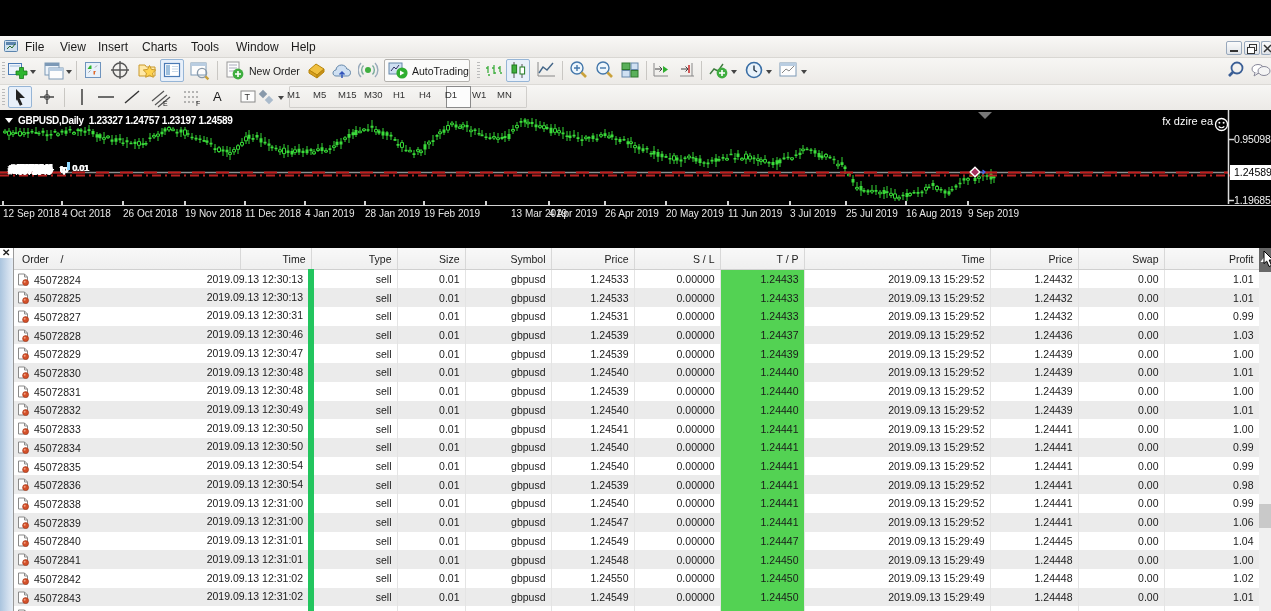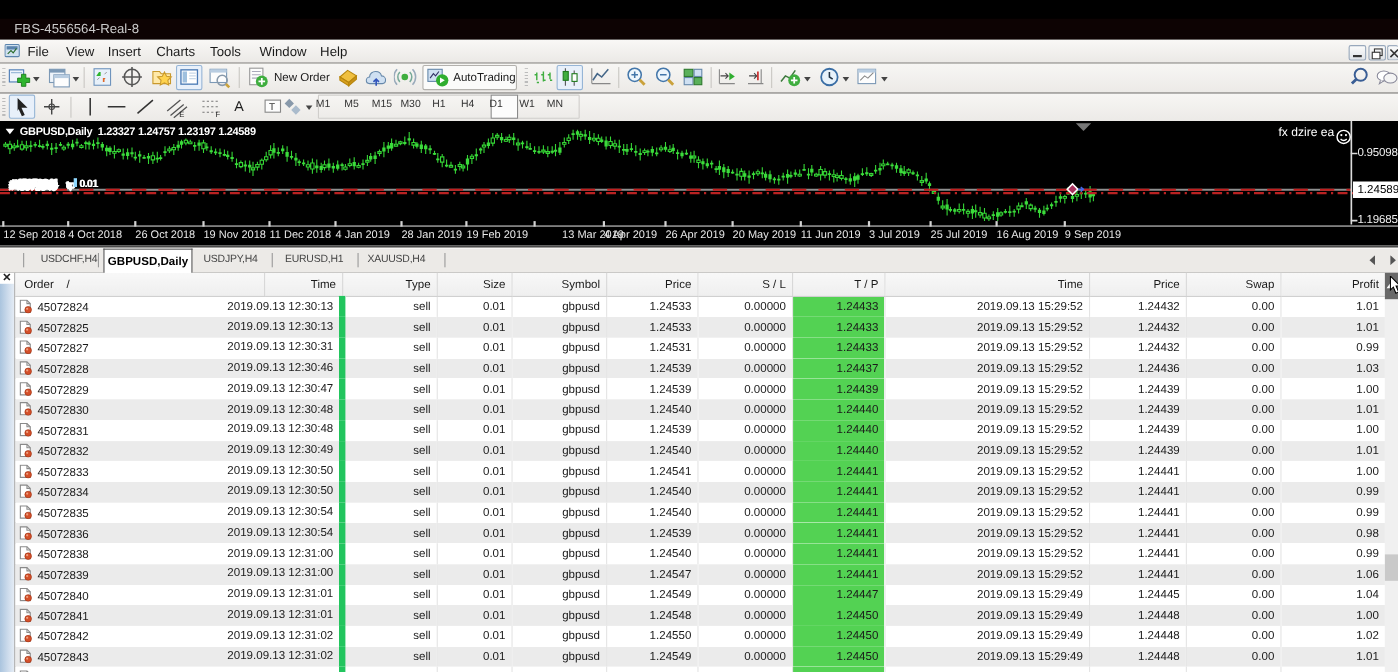--- a/index.html
+++ b/index.html
@@ -45,21 +45,20 @@
 td.tp{background:#53d253 !important;text-align:right}
 .c-ord{padding-left:3px !important}
 .oic{vertical-align:-2px;margin-right:4px}
 #vscroll{position:absolute;left:1259px;top:0;width:12px;height:363px;background:#f0f0f0}
 #vsbtn{position:absolute;left:1259px;top:0;width:12px;height:24px;background:#686868}
 #vsthumb{position:absolute;left:1259px;top:256px;width:12px;height:24px;background:#c9c9c9}
 .winbtn{position:absolute;top:4.5px;width:16px;height:14px;border:1px solid #98a8bc;background:linear-gradient(#fbfbfb,#dfe3e8);border-radius:2px;color:#333;text-align:center}
 </style></head><body>
 <div id="root">
 
-<div id="titlebar">FBS-4556564-Real-8</div>
 
 <div id="menubar">
 <svg class="mi" style="left:4px;top:3px" width="15" height="15" viewBox="0 0 15 15">
         <rect x="0.5" y="1.5" width="13" height="11" rx="1" fill="#cfe0ef" stroke="#5b84ad"></rect>
         <rect x="2" y="3" width="10" height="3" fill="#5b84ad"></rect>
         <path d="M3 10l3-3 2 2 3-4" stroke="#2a6b2a" fill="none"></path>
       </svg>
 <span class="mi" style="left:25px">File</span>
       <span class="mi" style="left:60px">View</span>
       <span class="mi" style="left:98px">Insert</span>
@@ -345,38 +344,20 @@
       <i class="tk" style="left:604px"></i>
       <i class="tk" style="left:665px"></i>
       <i class="tk" style="left:727px"></i>
       <i class="tk" style="left:789px"></i>
       <i class="tk" style="left:845px"></i>
       <i class="tk" style="left:905px"></i>
       <i class="tk" style="left:967px"></i>
 <div class="axis"></div>
 </div>
 
-<div id="tabbar">
-<span class="tab" style="left:37px">USDCHF,H4</span>
-<div id="atab">GBPUSD,Daily</div>
-<span class="tab" style="left:185px">USDJPY,H4</span>
-      <i class="tsep" style="left:247px"></i>
-<span class="tab" style="left:259px">EURUSD,H1</span>
-      <i class="tsep" style="left:325px"></i>
-<span class="tab" style="left:334px">XAUUSD,H4</span>
-      <i class="tsep" style="left:404px"></i>
-<i class="tsep" style="left:21px"></i>
-      <i class="tsep" style="left:89px"></i>
-<svg style="position:absolute;left:1244px;top:7px" width="8" height="9">
-        <polygon points="6,0 6,9 1,4.5" fill="#555"></polygon>
-      </svg>
-<svg style="position:absolute;left:1262px;top:7px" width="8" height="9">
-        <polygon points="2,0 2,9 7,4.5" fill="#555"></polygon>
-      </svg>
-</div>
 
 <div id="terminal">
 <div id="gutter"></div>
 <div id="closex">✕</div>
 <div style="position:absolute;left:13px;top:0;width:1px;height:363px;background:#9a9a9a"></div>
 <table id="ttable">
 <colgroup>
           <col style="width:226px">
           <col style="width:71px">
           <col style="width:86px">

